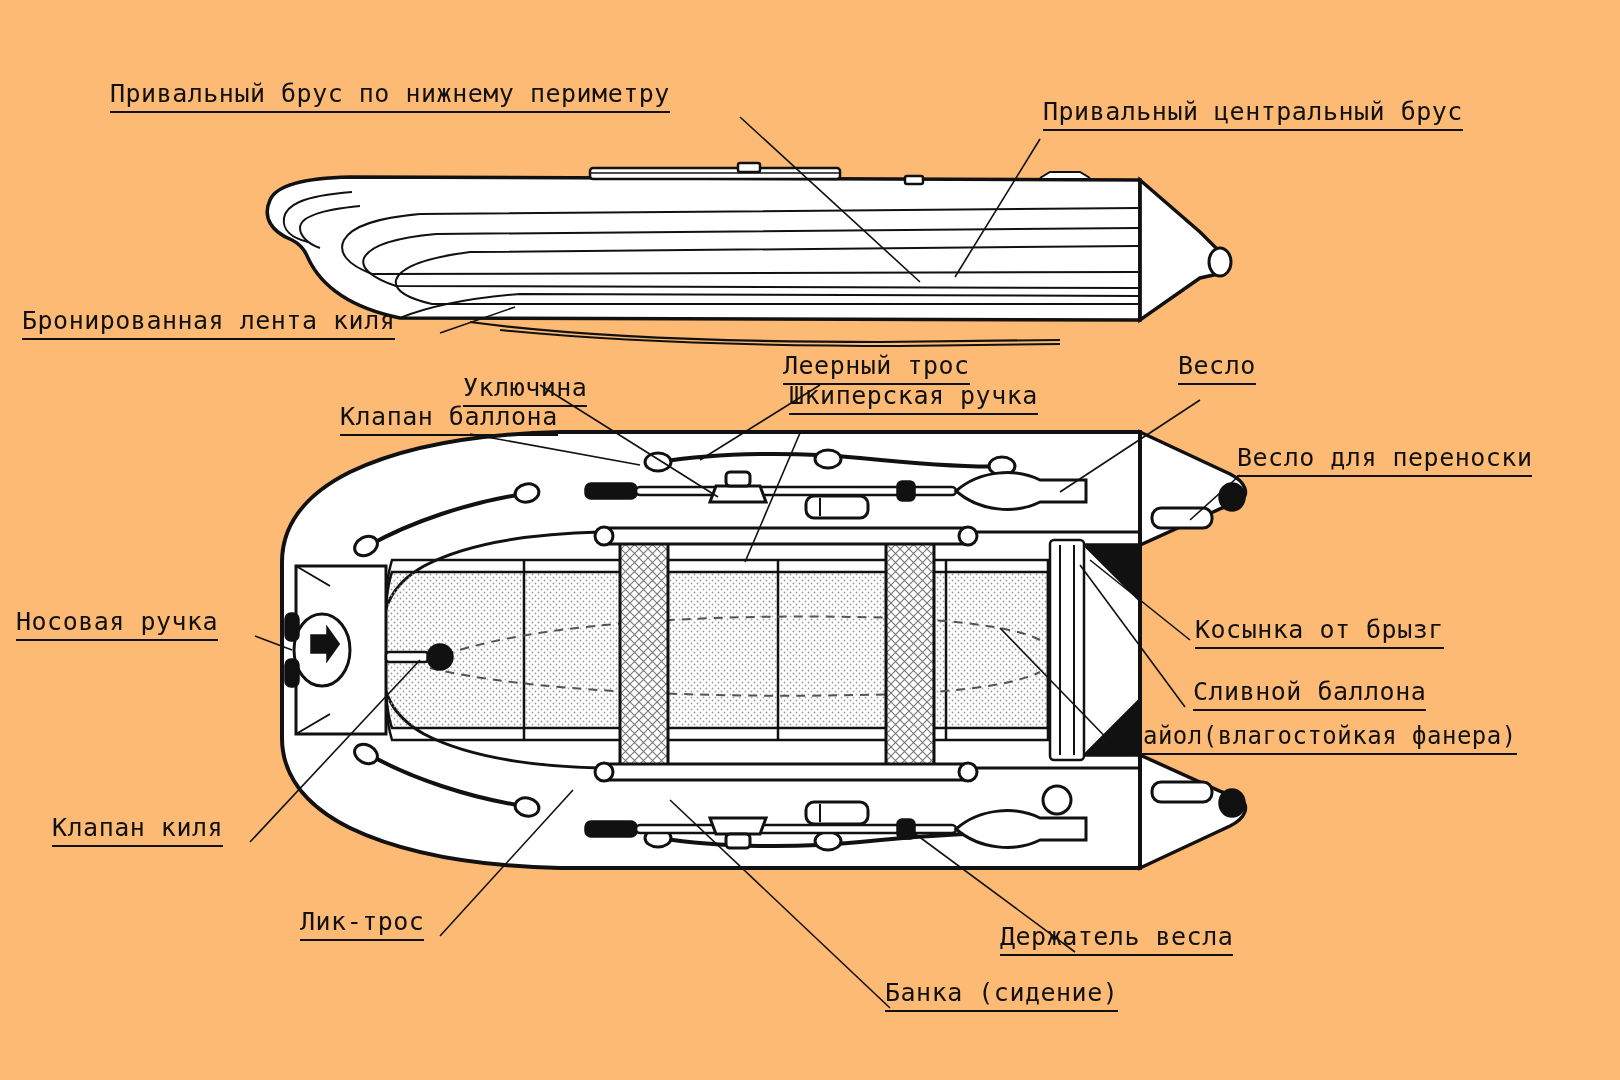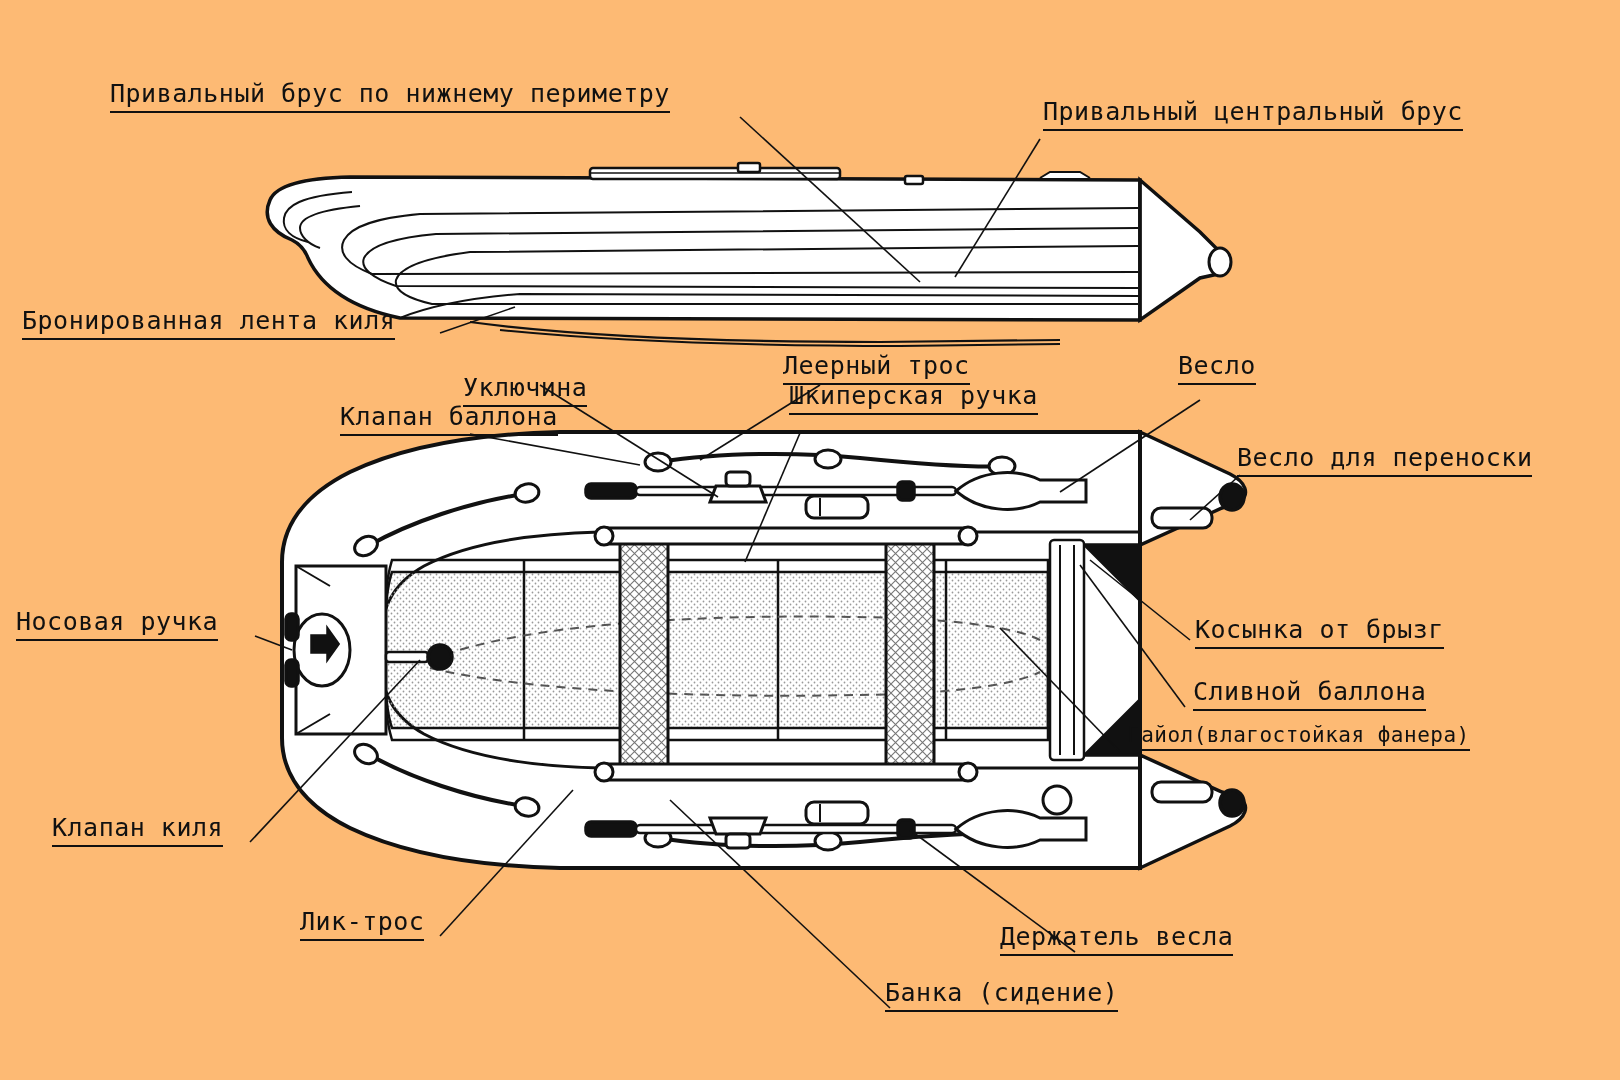--- a/index.html
+++ b/index.html
@@ -26,21 +26,21 @@
     position: absolute;
     color: #111111;
     font-family: "DejaVu Sans Mono", "Liberation Mono", monospace;
     font-size: 25px;
     letter-spacing: 0.5px;
     white-space: nowrap;
     border-bottom: 2px solid #111111;
     padding-bottom: 2px;
     line-height: 1.15;
   }
-  .label.small { font-size: 21px; }
+  .label.small { font-size: 24px; }
 </style>
 </head>
 <body>
 
 <div id="stage">
 
   <svg id="svg-layer" viewBox="0 0 1620 1080">
     <defs>
       <pattern id="dots" width="6" height="6" patternUnits="userSpaceOnUse">
         <circle cx="1.5" cy="1.5" r="0.9" fill="#9a9a9a"></circle>

